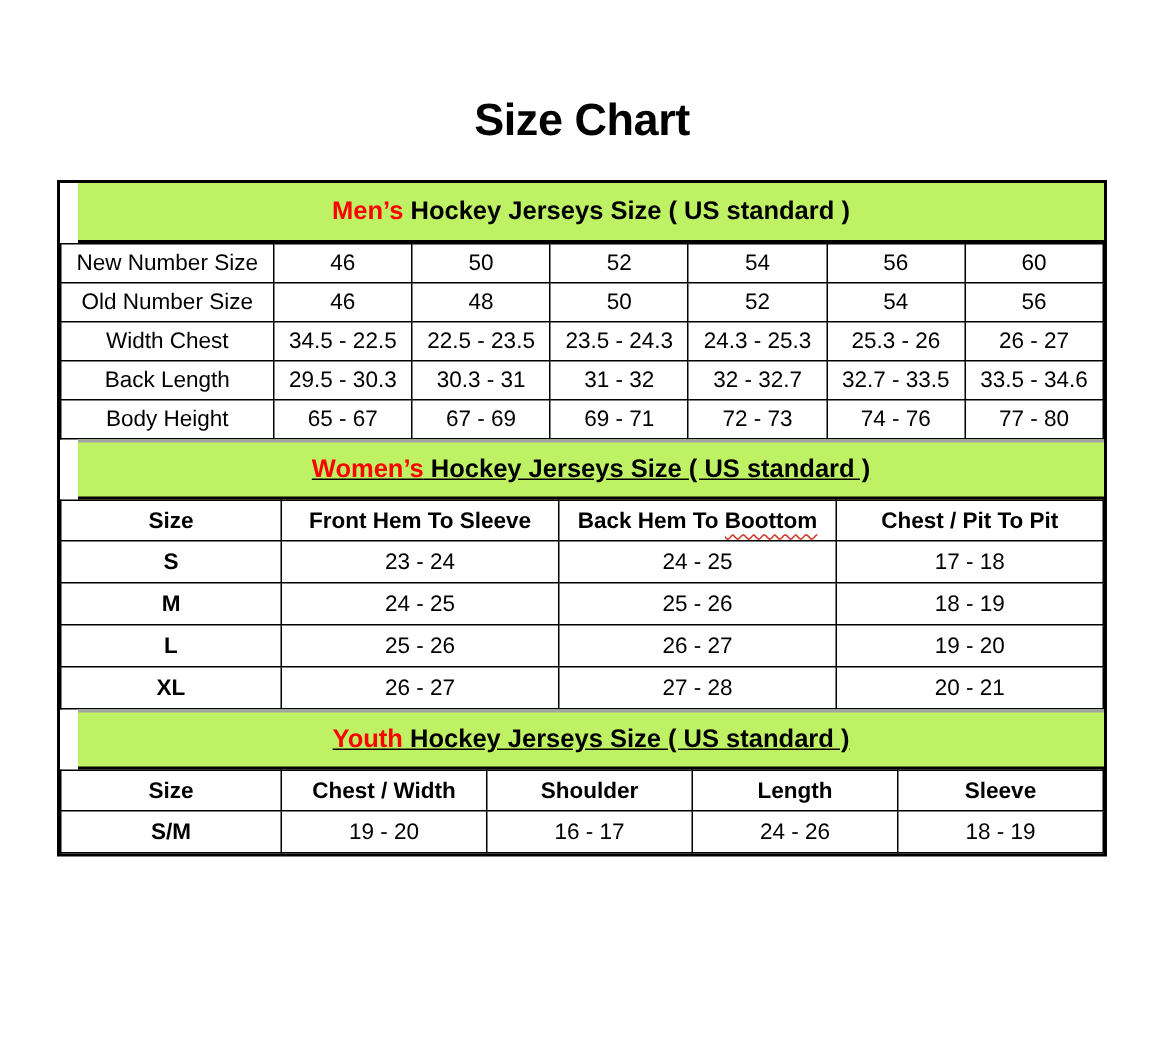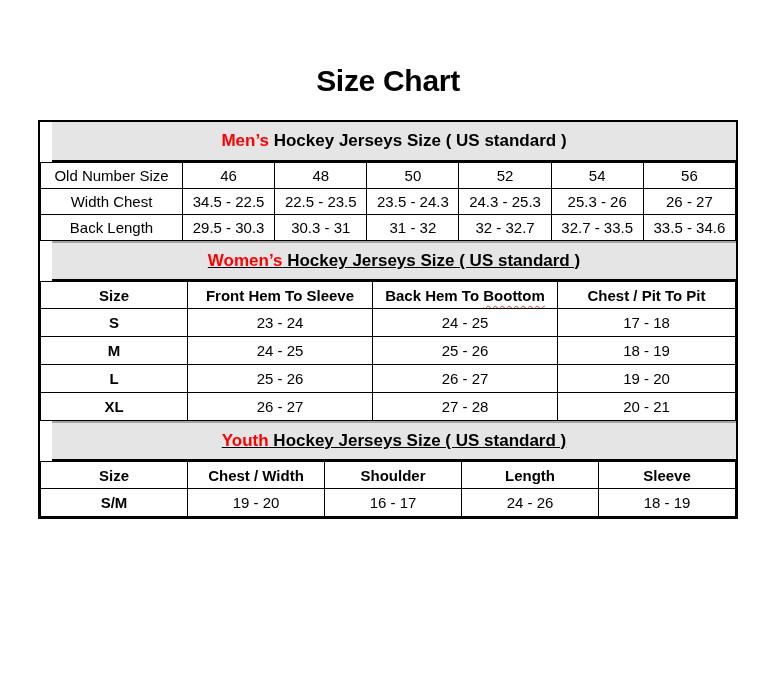--- a/index.html
+++ b/index.html
@@ -28,21 +28,21 @@
     top: 120px;
     left: 38px;
     width: 700px;
     box-sizing: border-box;
     border: 2px solid #000;
     background: #fff;
   }
   .band {
     box-sizing: border-box;
     height: 40px;
-    background: #e5e5e5;
+    background: #bef264;
     border-bottom: 2px solid #000;
     display: flex;
     align-items: center;
     justify-content: center;
     font-size: 17px;
     font-weight: bold;
     color: #000;
     white-space: pre;
     margin-left: 12px;
   }
@@ -95,20 +95,29 @@
       <col style="width:142px">
         <col>
         <col>
         <col>
         <col>
         <col>
         <col>
     </colgroup>
     <tbody>
     <tr>
+      <td>New Number Size</td>
+      <td>46</td>
+      <td>50</td>
+      <td>52</td>
+      <td>54</td>
+      <td>56</td>
+      <td>60</td>
+    </tr>
+    <tr>
       <td>Old Number Size</td>
       <td>46</td>
       <td>48</td>
       <td>50</td>
       <td>52</td>
       <td>54</td>
       <td>56</td>
     </tr>
     <tr>
       <td>Width Chest</td>
@@ -120,20 +129,29 @@
       <td>26 - 27</td>
     </tr>
     <tr>
       <td>Back Length</td>
       <td>29.5 - 30.3</td>
       <td>30.3 - 31</td>
       <td>31 - 32</td>
       <td>32 - 32.7</td>
       <td>32.7 - 33.5</td>
       <td>33.5 - 34.6</td>
+    </tr>
+    <tr>
+      <td>Body Height</td>
+      <td>65 - 67</td>
+      <td>67 - 69</td>
+      <td>69 - 71</td>
+      <td>72 - 73</td>
+      <td>74 - 76</td>
+      <td>77 - 80</td>
     </tr>
   </tbody>
     </table>
 
   <div class="band"><span class="band-red">Women’s</span><span> Hockey Jerseys Size ( US standard )</span></div>
 
   <table class="t-womens">
     <colgroup>
       <col style="width:147px">
         <col style="width:185px">

